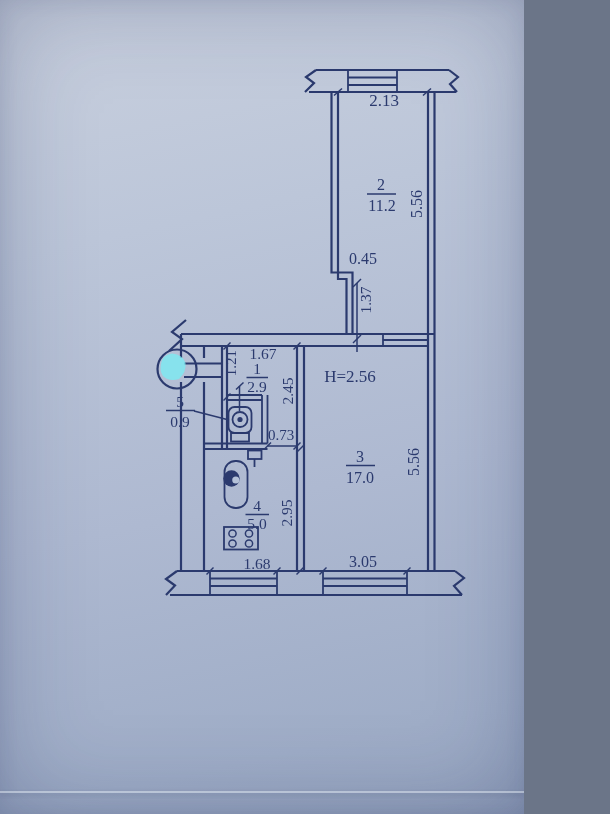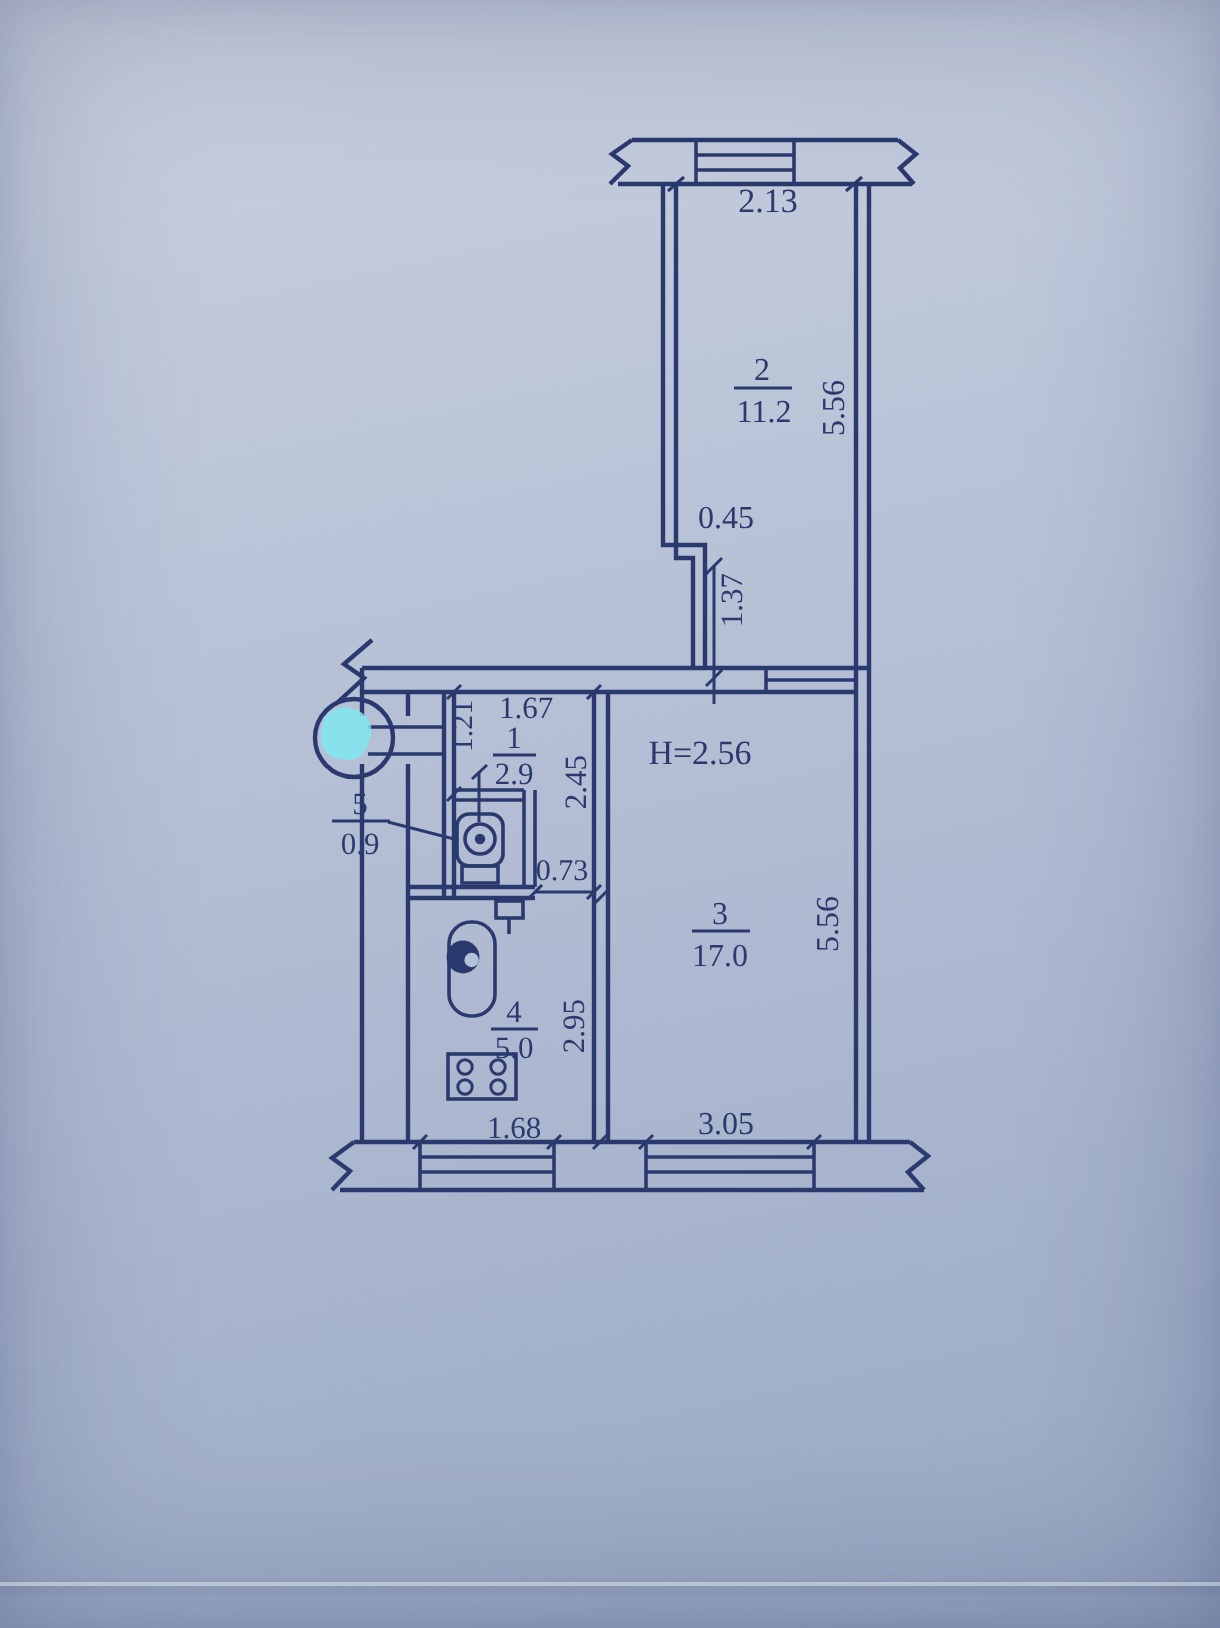--- a/index.html
+++ b/index.html
@@ -3,21 +3,21 @@
 <meta charset="utf-8">
 <style>
   :root{
     --ink:#2b3a6e;
     --paper:#b4c1d8;
     --hl:#7de9f2;
   }
   html,body{margin:0;padding:0;background:#6b7588;}
   .photo{
     position:relative;
-    width:610px;height:814px;
+    width:524px;height:814px;
     overflow:hidden;
     background:linear-gradient(168deg,#c9d0de 0%,#bcc6d9 28%,#aeb9d1 60%,#9fadc7 88%,#97a5c0 100%);
   }
   .photo .vignette{
     position:absolute;inset:0;pointer-events:none;
     box-shadow:inset 0 0 95px rgba(28,42,88,.28), inset 0 0 20px rgba(28,42,88,.10);
   }
   .photo .crease{
     position:absolute;left:0;right:0;top:791px;height:2px;
     background:rgba(236,241,249,.45);

